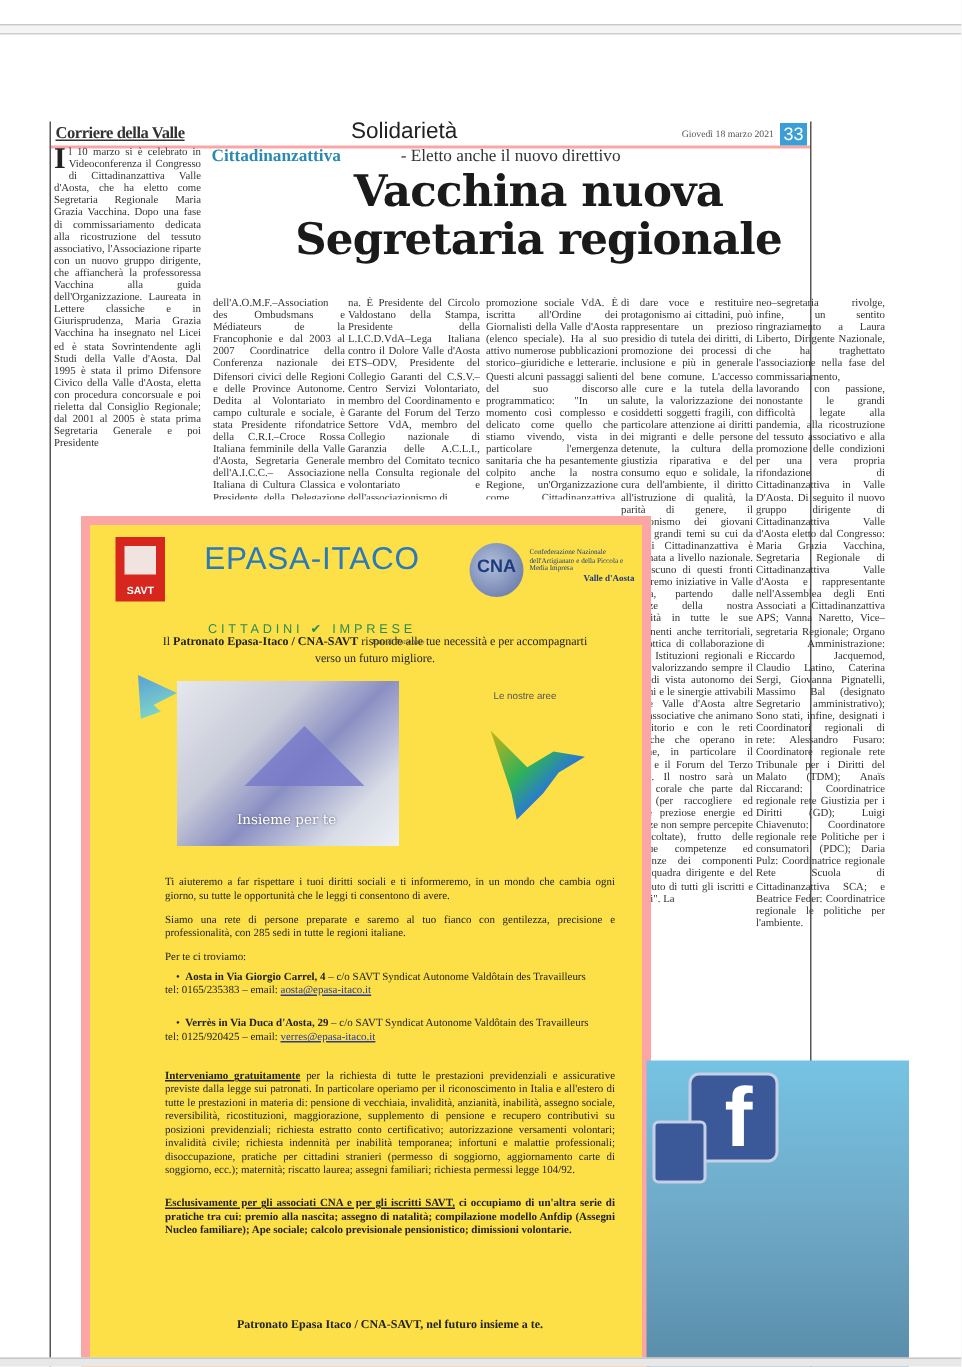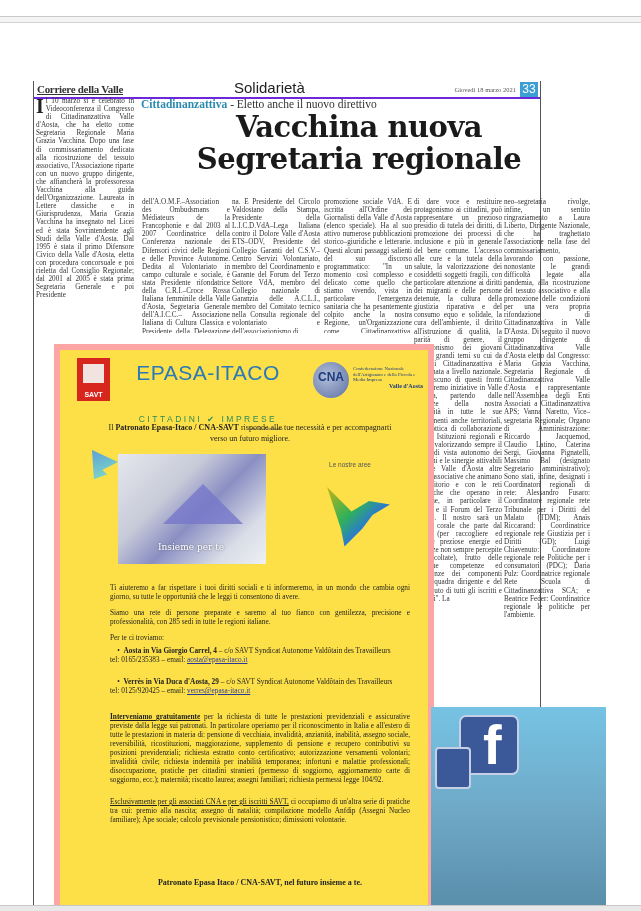--- a/index.html
+++ b/index.html
@@ -1,27 +1,27 @@
 <!DOCTYPE html>
 <html><head>
 <meta charset="utf-8">
 <style>
   html, body { margin:0; padding:0; }
   body { width:641px; height:911px; background:#f4f4f4; position:relative; overflow:hidden; font-family:"Liberation Serif", serif; color:#222; }
   .topbar { position:absolute; left:0; top:0; width:641px; height:16px; background:#fff; border-bottom:1px solid #c8c8c8; }
   .sheet { position:absolute; left:0; top:22px; width:641px; height:889px; background:#fff; border-top:1px solid #d0d0d0; }
   .page { position:absolute; left:33px; top:58px; width:506px; height:843px; border-left:1px solid #555; border-right:1px solid #555; }
-  .masthead { position:absolute; left:0; top:0; width:506px; height:16px; border-bottom:2px solid #6d28d9; }
+  .masthead { position:absolute; left:0; top:0; width:506px; height:16px; border-bottom:2px solid #fca5a5; }
   .logo { position:absolute; left:3px; top:2px; font-family:"Liberation Serif", serif; font-weight:bold; font-size:11px; color:#333; letter-spacing:-0.3px; text-decoration:underline; }
   .section { position:absolute; left:200px; top:-2px; font-family:"Liberation Sans", sans-serif; font-size:15px; color:#222; }
   .date { position:absolute; right:24px; top:5px; font-size:6.5px; color:#555; }
   .pagenum { position:absolute; right:2px; top:1px; width:18px; height:15px; background:#3b9fd6; color:#fff; font-family:"Liberation Sans", sans-serif; font-size:12px; text-align:center; line-height:15px; }
   .kicker { position:absolute; left:107px; top:17px; font-size:11.5px; white-space:nowrap; }
   .kicker .k1 { color:#2a8ab0; font-weight:bold; }
-  .kicker .k2 { color:#333; }
+  .kicker .k2 { color:#333;margin-left:37px; }
   .headline { position:absolute; left:160px; top:30px; width:330px; text-align:center; font-family:"DejaVu Serif", serif; font-weight:bold; font-size:29px; line-height:32px; color:#1a1a1a; letter-spacing:-0.5px; }
   .col { position:absolute; font-size:7.2px; line-height:8.1px; text-align:justify; color:#333; hyphens:auto; overflow:hidden; }
   .col1 { left:2px; top:16px; width:98px; height:235px; }
   .dropcap { float:left; font-size:20px; line-height:16px; margin:1px 2px 0 0; font-weight:bold; color:#222; }
   .col2 { left:108px; top:117px; width:88px; height:135px; }
   .col3 { left:198px; top:117px; width:88px; height:135px; }
   .col4 { left:290px; top:117px; width:88px; height:135px; }
   .col5 { left:380px; top:117px; width:88px; height:490px; }
   .col6 { left:470px; top:117px; width:86px; height:490px; }
   .ad { position:absolute; left:20px; top:263px; width:368px; height:560px; border:6px solid #fca5a5; background:#fde047; font-size:7.3px; line-height:9px; color:#222; }
@@ -44,21 +44,21 @@
   .areas { position:absolute; left:230px; top:110px; width:120px; height:100px; }
   .areas .ttl { position:absolute; left:0; top:0; width:120px; text-align:center; font-family:"Liberation Sans", sans-serif; font-size:6.5px; color:#555; }
   .areas .bird { position:absolute; left:30px; top:20px; width:70px; height:70px; background:linear-gradient(135deg, #f2b400, #2fb15a 45%, #2a7ad0 65%, #c11e8a); clip-path:polygon(10% 10%, 45% 45%, 70% 30%, 100% 35%, 75% 50%, 60% 70%, 35% 95%, 30% 70%); }
   .ad .p { position:absolute; left:50px; width:300px; text-align:justify; }
   .ad .p1 { top:233px; }
   .ad .p2 { top:258px; }
   .ad .p3 { top:283px; }
   .ad .p4 { top:296px; }
   .ad .p5 { top:327px; }
   .ad .p6 { top:362px; }
-  .ad .p7 { top:447px; font-weight:normal; }
+  .ad .p7 { top:447px; font-weight:bold; }
   .ad .p8 { top:484px; text-align:center; font-weight:bold; font-size:8px;margin-top:44px; }
   .u { text-decoration:underline; font-weight:bold; }
   .lnk { text-decoration:underline; color:#2a3a9a; }
   .fb { position:absolute; left:397px; top:626px; width:175px; height:255px; background:linear-gradient(180deg, #76c3e3 0%, #6fa9c8 40%, #4e7f99 100%); }
   .fb .like { position:absolute; left:28px; top:8px; width:56px; height:56px; background:#3b5998; border-radius:7px; border:2px solid #c5d0e5; }
   .fb .like span { position:absolute; left:22px; top:-2px; color:#fff; font-family:"Liberation Sans", sans-serif; font-weight:bold; font-size:56px; line-height:60px; }
   .fb .thumb { position:absolute; left:4px; top:40px; width:32px; height:38px; background:#3b5998; border:2px solid #c5d0e5; border-radius:4px; }
   .fb .slogan { position:absolute; left:0; top:88px; width:175px; text-align:center; font-family:"DejaVu Serif", serif; font-weight:bold; font-size:18px; line-height:20px; color:#3cb0e0; text-shadow:1px 1px 2px #335; }
   .fb .fbword { position:absolute; left:0; top:200px; width:175px; text-align:center; font-family:"DejaVu Sans", sans-serif; font-weight:bold; font-size:31px; color:#fff; letter-spacing:-1px; }
   .bottombar { position:absolute; left:0; top:905px; width:641px; height:6px; background:#e8e8e8; border-top:1px solid #c8c8c8; }

